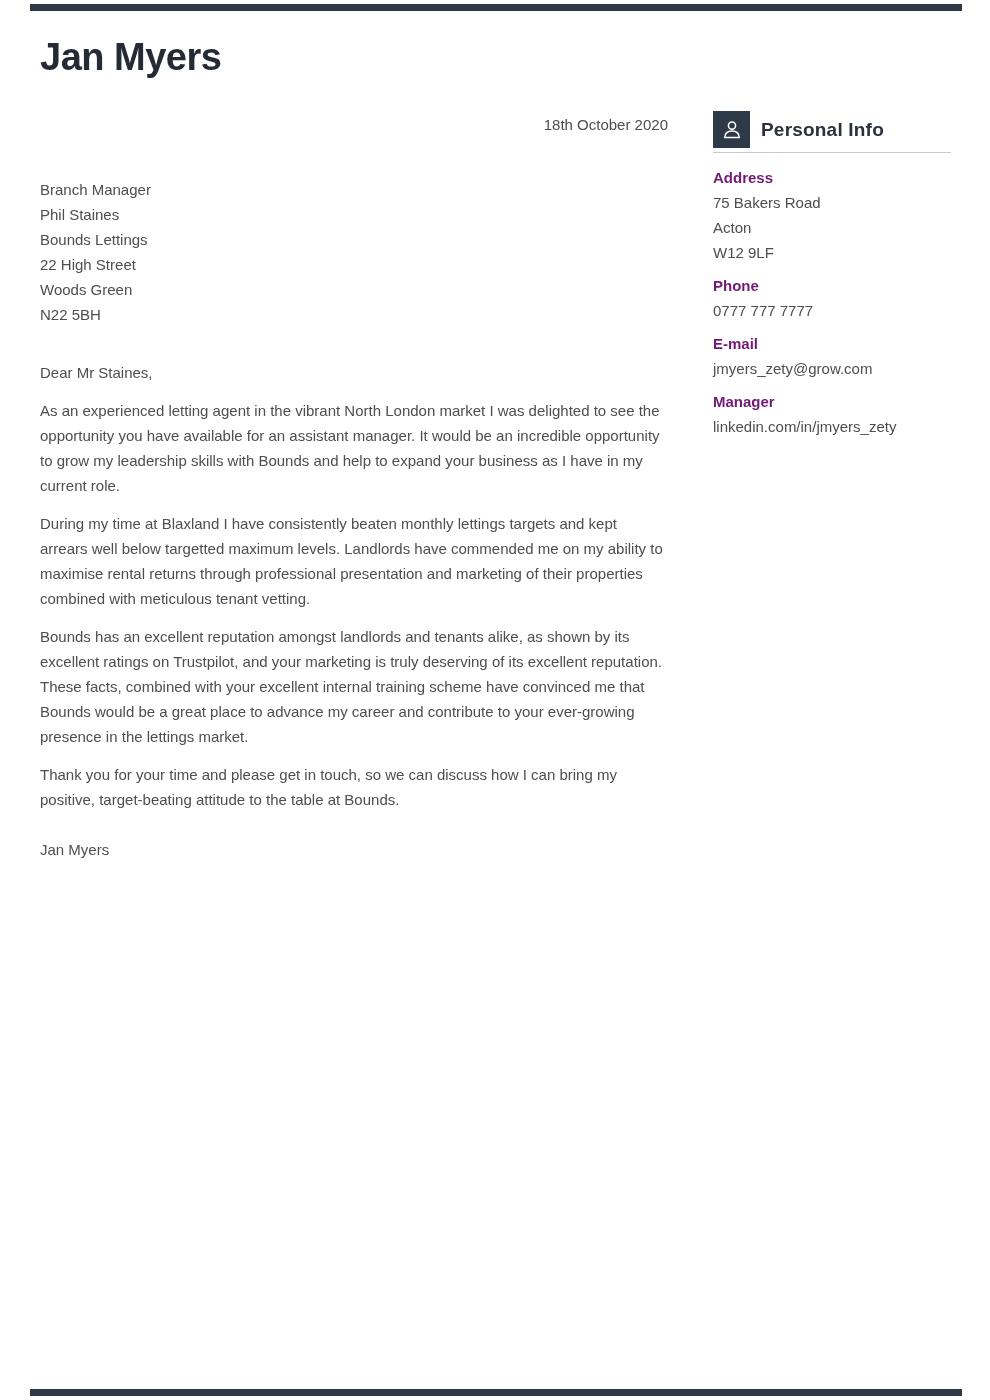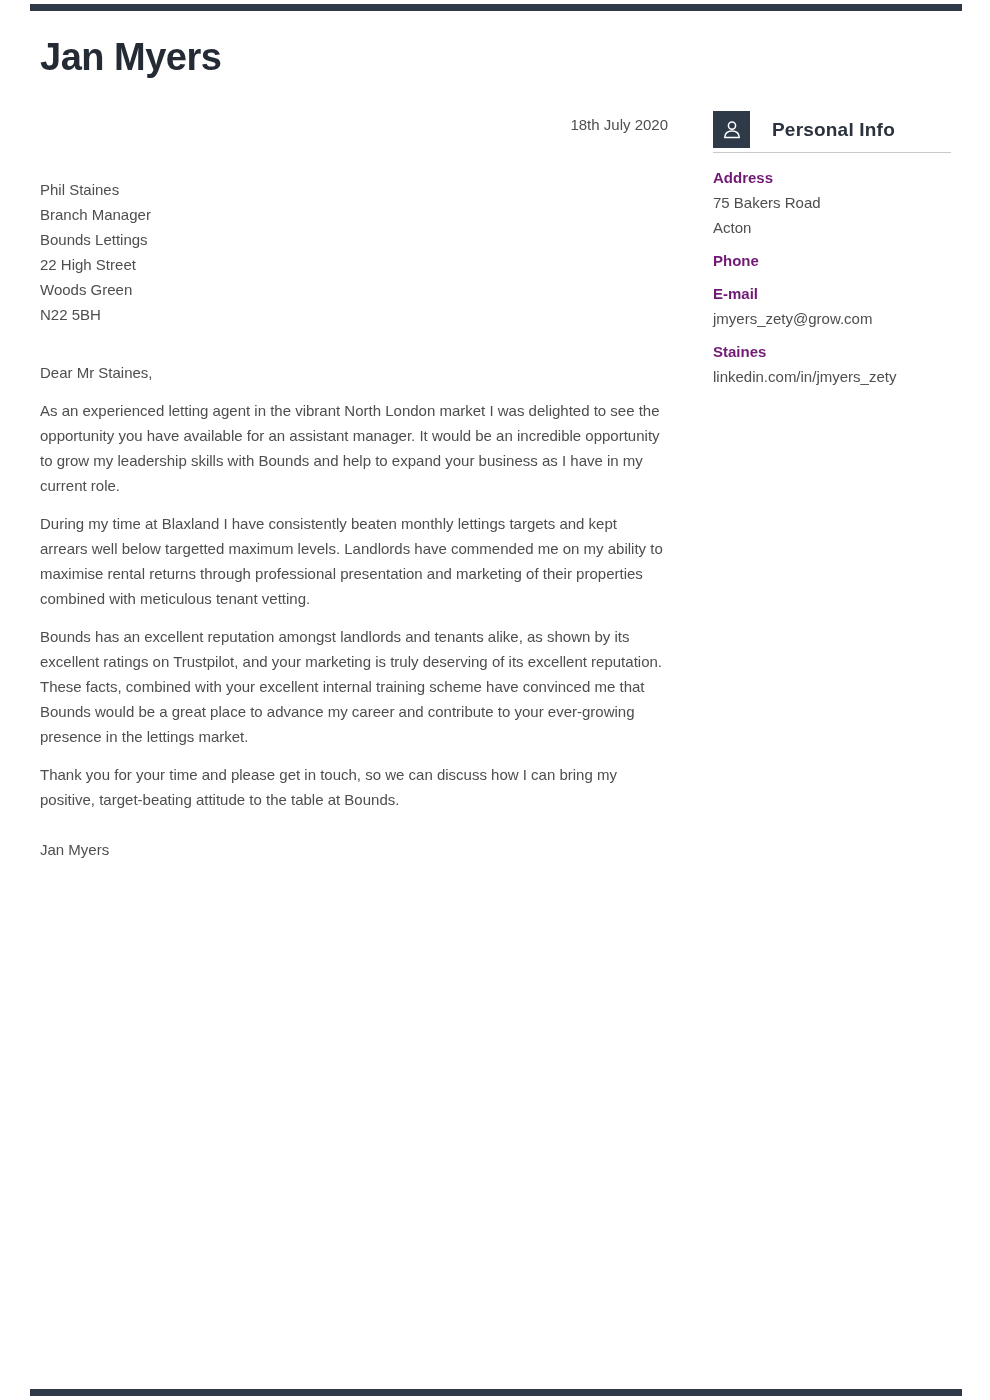--- a/index.html
+++ b/index.html
@@ -43,40 +43,40 @@
     font-size:15px;line-height:25px;color:var(--body-text);
   }
   .sidebar-header{display:flex;align-items:center;}
   .icon-box{
     width:37px;height:37px;background:var(--accent);
     display:flex;align-items:center;justify-content:center;flex:0 0 37px;
   }
   .icon-box svg{display:block;}
   .sidebar-title{
     font-size:19px;font-weight:bold;color:#2b323d;
-    margin-left:22px;letter-spacing:0.2px;
+    margin-left:11px;letter-spacing:0.2px;
   }
   .sidebar-rule{border-bottom:1px solid var(--divider);margin-top:4px;}
   .info-group{margin-top:8px;}
   .info-group.first{margin-top:12px;}
   .info-label{font-weight:bold;color:#701a75;}
 </style>
 </head>
 <body>
 
 <div class="edge-bar top"></div>
 
 <h1 class="name">Jan Myers</h1>
 
 <div class="letter">
-  <div class="date">18th July 2020</div>
+  <div class="date">18th October 2020</div>
 
   <div class="recipient">
+    <div>Branch Manager</div>
     <div>Phil Staines</div>
-    <div>Branch Manager</div>
     <div>Bounds Lettings</div>
     <div>22 High Street</div>
     <div>Woods Green</div>
     <div>N22 5BH</div>
   </div>
 
   <p class="salutation">Dear Mr Staines,</p>
 
   <p class="para">As an experienced letting agent in the vibrant North London market I was delighted to see the opportunity you have available for an assistant manager. It would be an incredible opportunity to grow my leadership skills with Bounds and help to expand your business as I have in my current role.</p>
   <p class="para">During my time at Blaxland I have consistently beaten monthly lettings targets and kept arrears well below targetted maximum levels. Landlords have commended me on my ability to maximise rental returns through professional presentation and marketing of their properties combined with meticulous tenant vetting.</p>
@@ -97,30 +97,32 @@
       </svg>
     </span>
     <h2 class="sidebar-title">Personal Info</h2>
   </div>
   <div class="sidebar-rule"></div>
 
   <div class="info-group first">
     <div class="info-label">Address</div>
     <div>75 Bakers Road</div>
     <div>Acton</div>
+    <div>W12 9LF</div>
   </div>
 
   <div class="info-group">
     <div class="info-label">Phone</div>
+    <div>0777 777 7777</div>
   </div>
 
   <div class="info-group">
     <div class="info-label">E-mail</div>
     <div>jmyers_zety@grow.com</div>
   </div>
 
   <div class="info-group">
-    <div class="info-label">Staines</div>
+    <div class="info-label">Manager</div>
     <div>linkedin.com/in/jmyers_zety</div>
   </div>
 </aside>
 
 <div class="edge-bar bottom"></div>
 
 </body></html>

